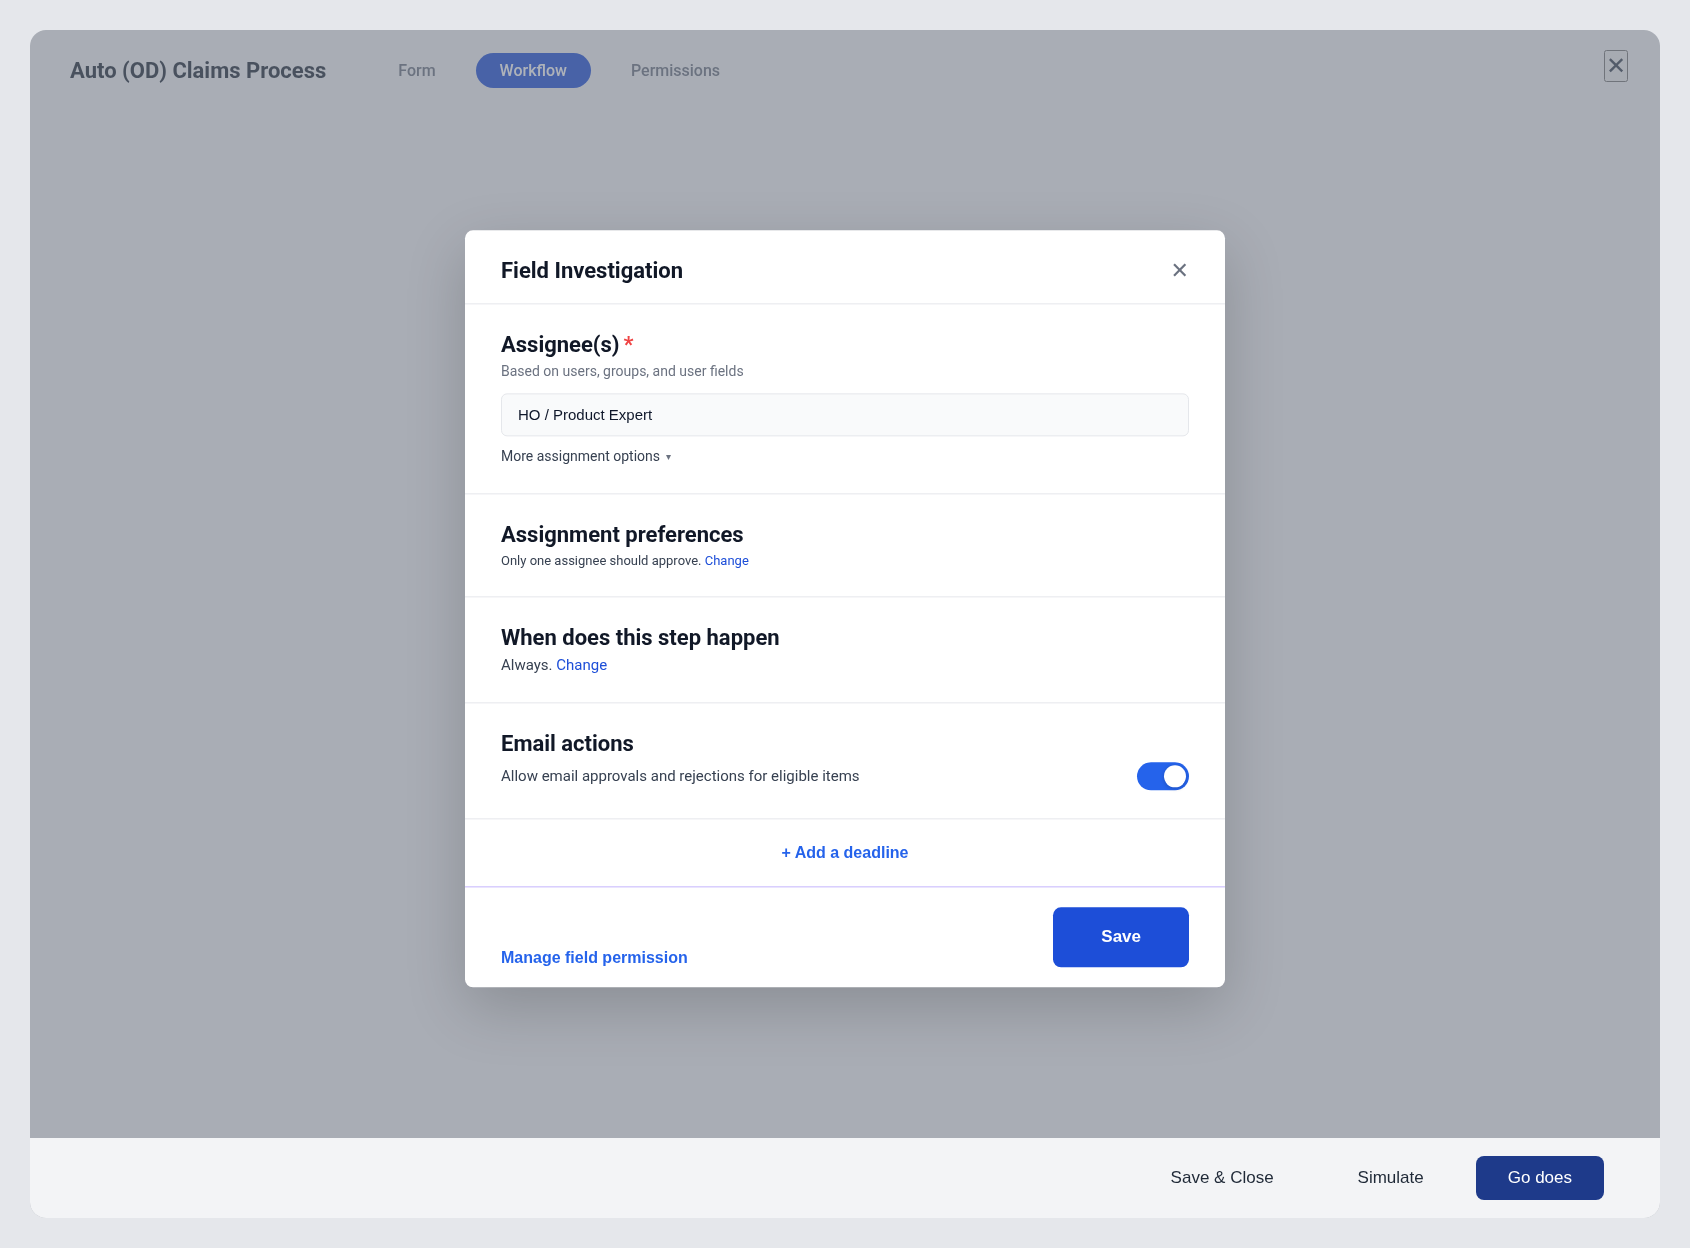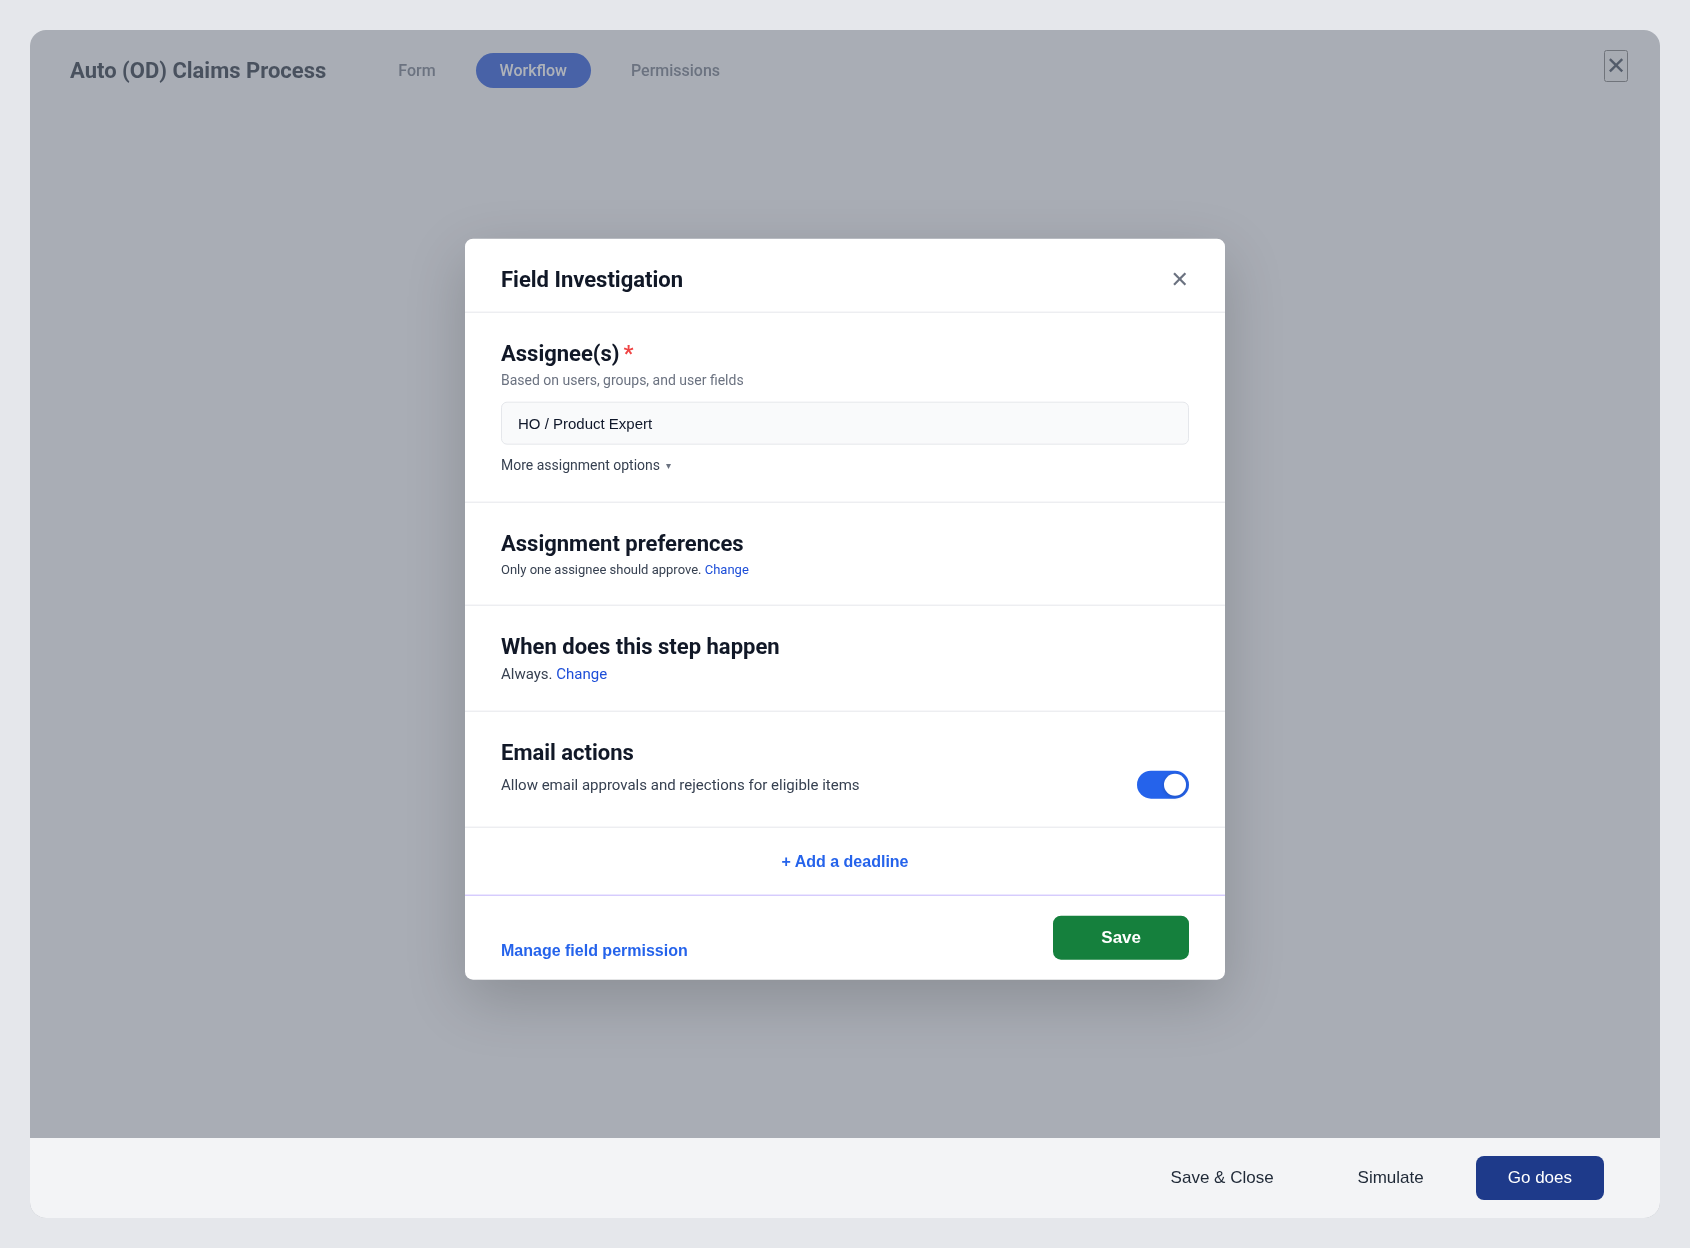--- a/index.html
+++ b/index.html
@@ -284,25 +284,25 @@
     .manage-field-btn {
       font-size: 16px;
       font-weight: 600;
       color: #2563eb;
       background: none;
       border: none;
       cursor: pointer;
     }
 
     .save-btn {
-      background: #15803d;
+      background: #1d4ed8;
       color: #fff;
       border: none;
       border-radius: 8px;
-      padding: 12px 48px;
+      padding: 20px 48px;
       font-size: 17px;
       font-weight: 600;
       cursor: pointer;
     }
   </style>
 </head>
 <body>
 
 <div class="bg-page">
 

